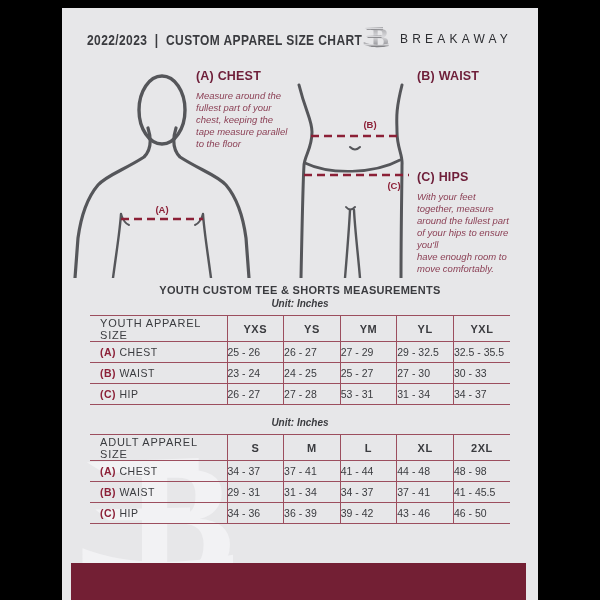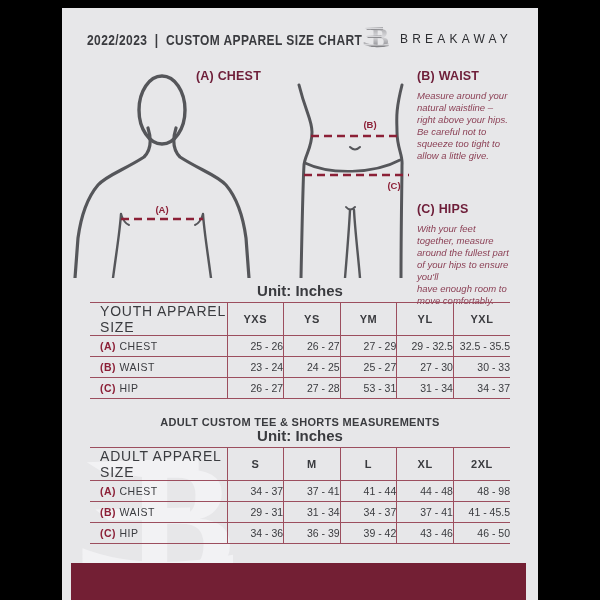--- a/index.html
+++ b/index.html
@@ -22,33 +22,33 @@
   
   .diagram-svg{position:absolute;left:0;top:50px;z-index:1;}
   .fig{stroke:var(--fig);fill:none;stroke-linecap:round;}
   .dashline{stroke:var(--dash);stroke-width:2.4;stroke-dasharray:8 5;fill:none;}
   .svglabel{font:bold 9.5px "Liberation Sans",sans-serif;fill:var(--dash);}
   .guide{position:absolute;z-index:2;}
   .guide h3{font-size:12.5px;font-weight:bold;color:var(--mhead);letter-spacing:.2px;margin-bottom:7px;}
   .guide p{font-size:9.5px;font-style:italic;color:var(--mtext);line-height:1.27;white-space:pre-line;}
   .guide-a{left:134px;top:61px;width:104px;}
   .guide-b{left:355px;top:61px;width:114px;}
-  .guide-c{left:355px;top:162px;width:114px;margin-top:32px;}
+  .guide-c{left:355px;top:162px;width:114px;}
 
   
   .size-section{position:absolute;left:28px;width:420px;text-align:center;z-index:2;}
   .sec-youth{top:276px;} .sec-adult{top:408px;}
   .tbl-title{font-size:11px;font-weight:bold;color:var(--ink);letter-spacing:.3px;line-height:13px;}
-  .tbl-unit{font-size:15px;font-weight:600;color:var(--ink);line-height:13px;}
+  .tbl-unit{font-size:10px;font-style:italic;font-weight:600;color:var(--ink);line-height:13px;}
   table{width:420px;border-collapse:collapse;table-layout:fixed;margin-top:5px;}
   col.lcol{width:137px;}
   thead th{height:26px;border-top:1.5px solid var(--line);border-bottom:1.5px solid var(--line);
     font-size:11px;font-weight:bold;color:var(--ink);letter-spacing:.5px;text-align:center;}
-  thead th.size-header{font-weight:normal;font-size:14px;letter-spacing:.8px;text-align:left;padding-left:10px;}
-  tbody td{height:21px;border-bottom:1.5px solid var(--line);font-size:10.5px;color:var(--ink);text-align:right;}
+  thead th.size-header{font-weight:normal;font-size:11px;letter-spacing:.8px;text-align:left;padding-left:10px;}
+  tbody td{height:21px;border-bottom:1.5px solid var(--line);font-size:10.5px;color:var(--ink);text-align:left;}
   td.mlabel{text-align:left;padding-left:10px;letter-spacing:.5px;}
   td.mlabel .pfx{font-weight:bold;color:var(--dash);}
   .vcell{border-left:1.5px solid var(--line);}
 
   
   .footer-bar{position:absolute;left:9px;top:555px;width:455px;height:37px;background:var(--bar);z-index:3;}
   .watermark{position:absolute;left:14px;top:422px;z-index:0;}
 </style>
 </head>
 <body>
@@ -109,42 +109,42 @@
         <path class="fig" stroke-width="2.4" d="M292,152 C293,172 296,196 298,220"></path>
       </g>
       <path class="dashline" d="M249,78 H339"></path>
       <text class="svglabel" x="308" y="70" text-anchor="middle">(B)</text>
       <path class="dashline" d="M242,117 H347"></path>
       <text class="svglabel" x="332" y="131" text-anchor="middle">(C)</text>
     </svg>
 
     <div class="guide guide-a">
       <h3>(A) CHEST</h3>
+      <p>Measure around the
+fullest part of your
+chest, keeping the
+tape measure parallel
+to the floor</p>
     </div>
     <div class="guide guide-b">
       <h3>(B) WAIST</h3>
-      <p>Measure around your
-natural waistline –
-right above your hips.
-Be careful not to
-squeeze too tight to
-allow a little give.</p>
     </div>
     <div class="guide guide-c">
       <h3>(C) HIPS</h3>
       <p>With your feet
 together, measure
 around the fullest part
 of your hips to ensure
 you'll
 have enough room to
 move comfortably.</p>
     </div>
 
     <section class="size-section sec-youth">
+      <div class="tbl-title">YOUTH CUSTOM TEE &amp; SHORTS MEASUREMENTS</div>
       <div class="tbl-unit">Unit: Inches</div>
       <div>
           <table>
             <colgroup>
               <col class="lcol">
               <col>
               <col>
               <col>
               <col>
               <col>
@@ -183,21 +183,20 @@
                 <td class="vcell">53 - 31</td>
                 <td class="vcell">31 - 34</td>
                 <td class="vcell">34 - 37</td>
               </tr>
             </tbody>
           </table>
         </div>
     </section>
 
     <section class="size-section sec-adult">
-      <div class="tbl-title">ADULT CUSTOM TEE &amp; SHORTS MEASUREMENTS</div>
       <div class="tbl-unit">Unit: Inches</div>
       <div>
           <table>
             <colgroup>
               <col class="lcol">
               <col>
               <col>
               <col>
               <col>
               <col>

